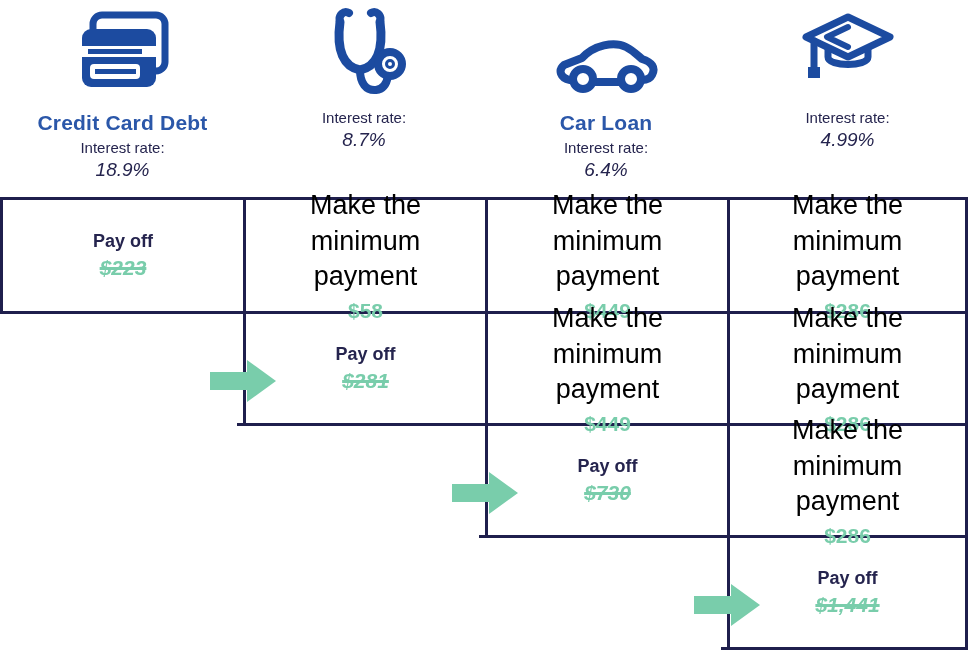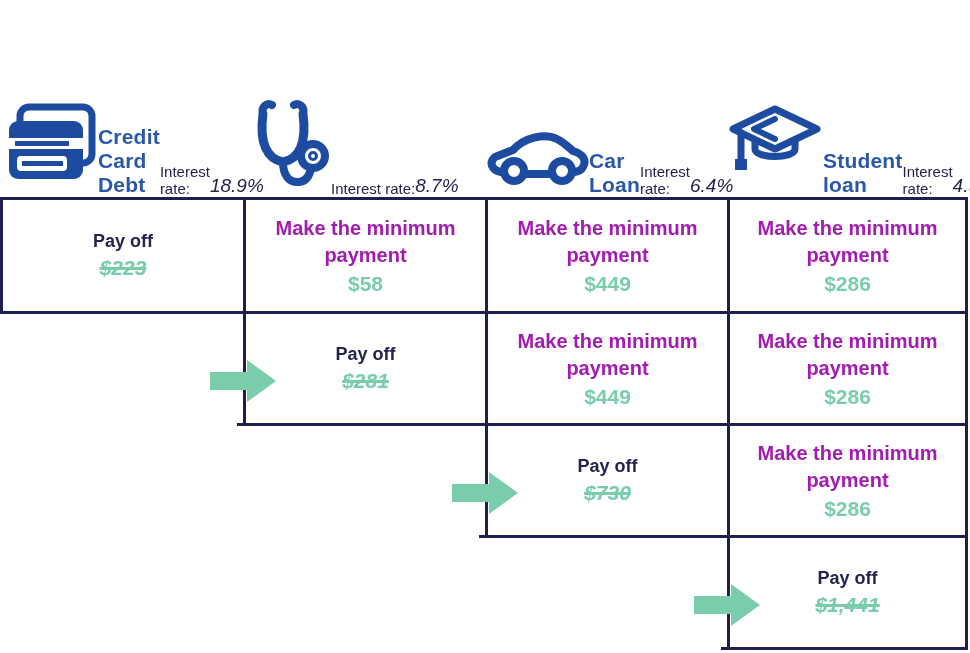--- a/index.html
+++ b/index.html
@@ -1,32 +1,32 @@
 <!DOCTYPE html>
 <html><head>
 <meta charset="utf-8">
 <style>
   html,body{margin:0;padding:0;background:#ffffff;}
   #canvas{
     position:relative;width:970px;height:653px;background:#ffffff;overflow:hidden;
     font-family:"Liberation Sans","DejaVu Sans",sans-serif;
   }
   
-  .col-header{position:absolute;top:0;height:197px;display:flex;flex-direction:row;align-items:flex-end;}
+  .col-header{position:absolute;top:0;height:197px;display:flex;flex-direction:column;align-items:center;}
   .icon-box{height:102px;margin-top:3px;display:flex;align-items:center;justify-content:center;}
   .col-title{font-size:21px;font-weight:700;color:#2B57A9;margin-top:6px;letter-spacing:.2px;}
   .interest-label{font-size:15px;font-weight:500;color:#25244E;margin-top:4px;}
   .interest-rate{font-size:19px;font-weight:500;color:#25244E;margin-top:3px;font-style:italic;}
   
   .hline{position:absolute;height:3px;background:#1F1F4D;}
   .vline{position:absolute;width:3px;background:#1F1F4D;}
   
   .cell{position:absolute;display:flex;flex-direction:column;align-items:center;justify-content:center;text-align:center;}
   .payoff-label{font-size:18px;font-weight:700;color:#25244E;}
-  .min-label{font-size:20px;font-weight:700;color:#a21caf;line-height:1.32;max-width:212px;}
+  .min-label{font-size:27px;font-weight:400;color:#000000;line-height:1.32;max-width:212px;}
   .amount{font-size:21px;font-weight:700;color:#79CDAB;margin-top:4px;}
   .amount.strike{text-decoration:line-through;text-decoration-thickness:3px;font-style:italic;}
   
   .arrow{position:absolute;}
 </style>
 </head>
 <body>
 
 <div id="canvas">
 
@@ -84,21 +84,20 @@
       <svg width="96" height="90" viewBox="0 0 96 90">
         <g fill="none" stroke="#1C4BA0" stroke-width="7" stroke-linejoin="round" stroke-linecap="round">
           <path d="M48,8 L90,28 L48,48 L6,28 Z"></path>
           <path stroke-width="6" d="M48,18 L27,28 L48,38"></path>
           <path d="M28,40 L28,48 C28,58 68,58 68,48 L68,40"></path>
           <path d="M14,32 L14,58"></path>
         </g>
         <rect x="8" y="58" width="12" height="11" fill="#1C4BA0"></rect>
       </svg>
     </div>
-    <div class="col-title">Student loan</div>
     <div class="interest-label">Interest rate:</div>
     <div class="interest-rate">4.99%</div>
   </div>
 
   <div class="hline" style="top:197px;left:0;width:968px;"></div>
   <div class="hline" style="top:311px;left:0;width:968px;"></div>
   <div class="hline" style="top:423px;left:237px;width:731px;"></div>
   <div class="hline" style="top:535px;left:479px;width:489px;"></div>
   <div class="hline" style="top:647px;left:721px;width:247px;"></div>
   <div class="vline" style="left:0;top:197px;height:117px;"></div>

